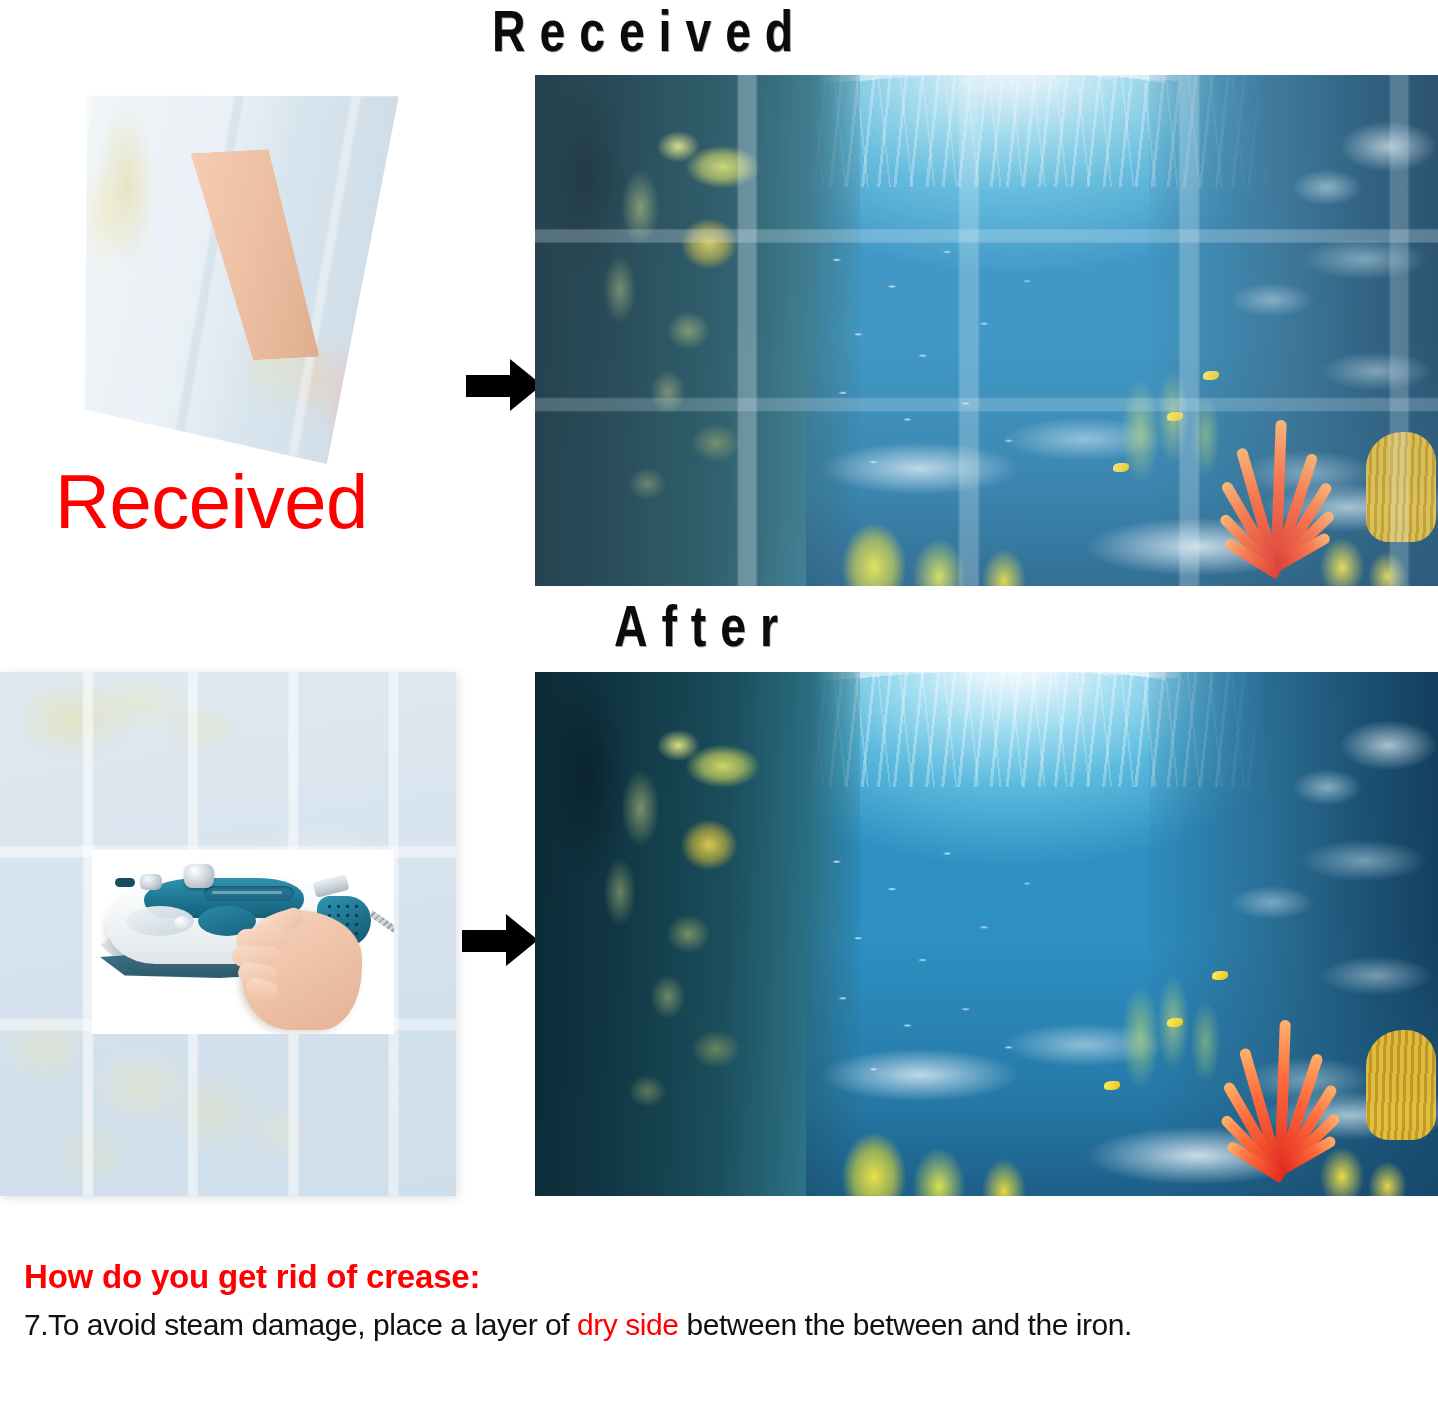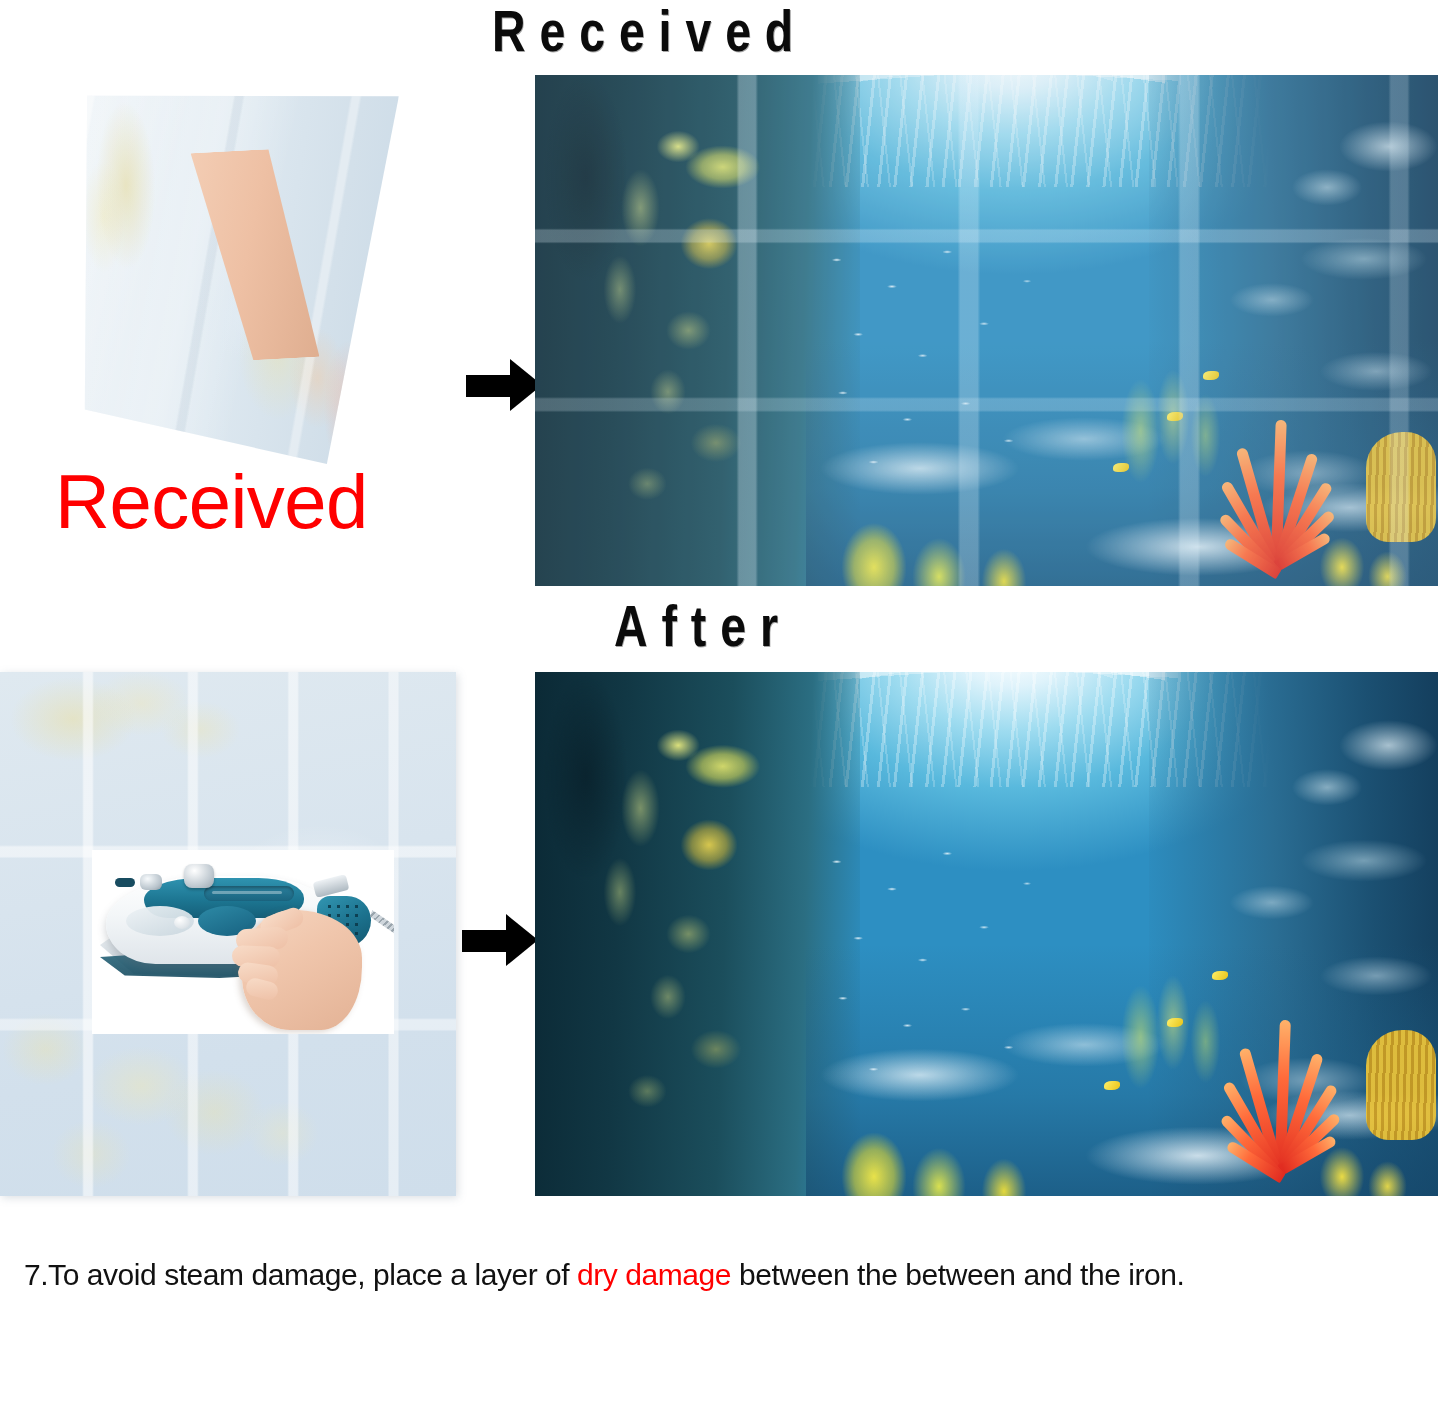--- a/index.html
+++ b/index.html
@@ -498,18 +498,19 @@
     <b style="height:100px;transform:rotate( 32deg) translateX(-50%);"></b>
     <b style="height: 84px;transform:rotate(-44deg) translateX(-50%);"></b>
     <b style="height: 78px;transform:rotate( 46deg) translateX(-50%);"></b>
     <b style="height: 64px;transform:rotate(-58deg) translateX(-50%);"></b>
     <b style="height: 60px;transform:rotate( 60deg) translateX(-50%);"></b>
   </div>
   <div class="sponge"></div>
 </div>
 
 <div id="instructions">
+  <div id="instr-heading">How do you get rid of crease:</div>
 
 
   <div class="instr-line">
-    <span>7.To avoid steam damage, place a layer of </span><span class="hl">dry damage</span><span> between the between and the iron.</span>
+    <span>7.To avoid steam damage, place a layer of </span><span class="hl">dry side</span><span> between the between and the iron.</span>
   </div>
 </div>
 
 </body></html>

